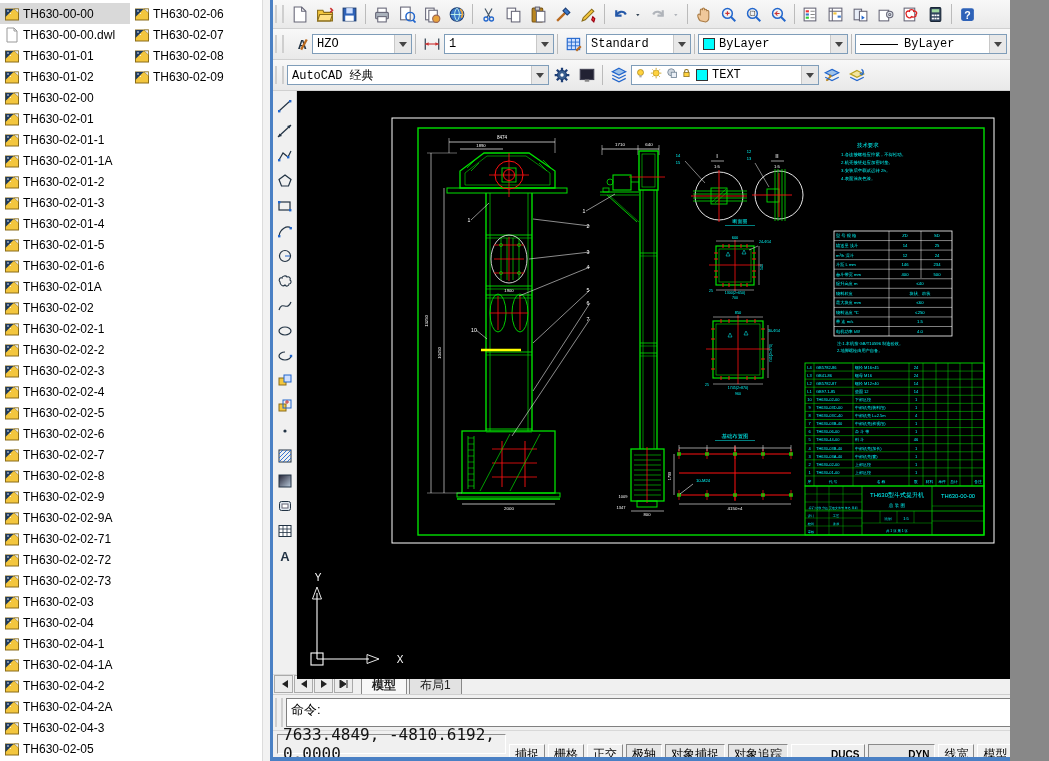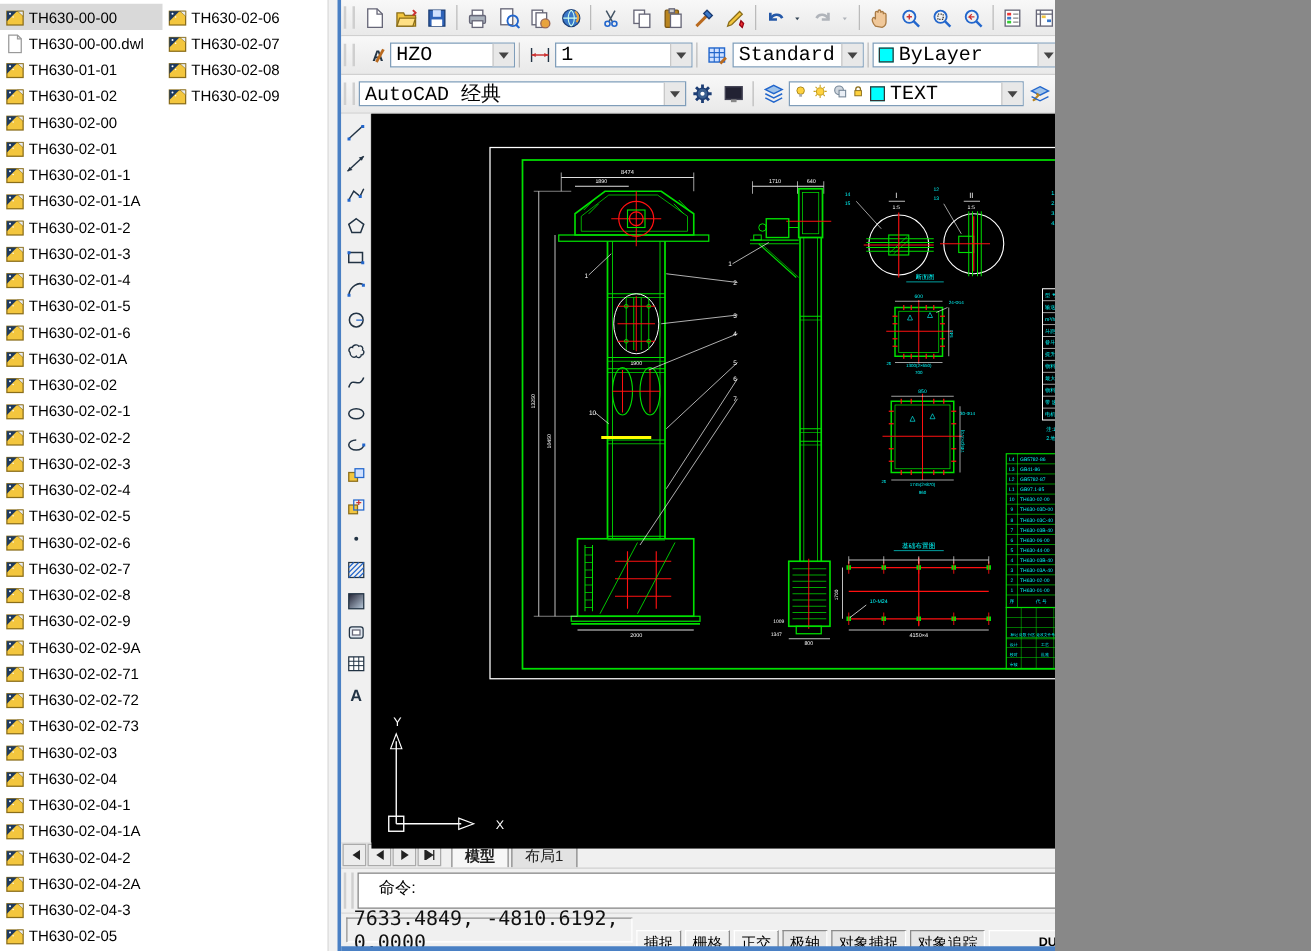--- a/index.html
+++ b/index.html
@@ -1,16 +1,16 @@
 <!DOCTYPE html>
 <html><head>
 <meta charset="utf-8">
 <style>
   html,body{margin:0;padding:0;background:#888;}
-  #app{position:relative;width:844px;height:761px;overflow:hidden;background:#fff;
+  #app{position:relative;width:1010px;height:761px;overflow:hidden;background:#fff;
        font-family:"Liberation Sans","DejaVu Sans",sans-serif;-webkit-font-smoothing:antialiased;}
   
   #file-panel{position:absolute;left:0;top:0;width:262px;height:761px;background:#fff;
       display:flex;flex-direction:column;flex-wrap:wrap;align-content:flex-start;padding-top:3px;box-sizing:border-box;}
   .fitem{width:130px;height:21px;display:flex;align-items:center;gap:3px;padding-left:4px;box-sizing:border-box;cursor:default;}
   .fitem .lbl{font-size:12px;color:#000;white-space:nowrap;}
   .fitem.sel{background:#d9d9d9;}
   .ficon{width:16px;height:16px;flex:0 0 16px;}
   #panel-gap{position:absolute;left:262px;top:0;width:8px;height:761px;background:#f2f2f2;border-left:1px solid #dcdcdc;box-sizing:border-box;}
   
@@ -18,40 +18,40 @@
         border-left:3px solid #4a80c4;box-sizing:border-box;display:flex;flex-direction:column;}
   .tbrow{display:flex;align-items:center;background:linear-gradient(#f8f8f8,#e9e9e9);border-bottom:1px solid #d0d0d0;flex:0 0 auto;overflow:hidden;}
   #row1{height:28px;}
   #row2{height:30px;}
   #row3{height:30px;}
   .grip{width:5px;height:18px;margin:0 3px 0 2px;border-left:2px solid #cfcfcf;border-right:2px solid #cfcfcf;flex:0 0 auto;}
   .tbtn{width:23px;height:23px;display:flex;align-items:center;justify-content:center;border:1px solid transparent;border-radius:2px;flex:0 0 auto;}
   .tbtn.narrow{width:11px;}
   .sep{width:1px;height:20px;background:#bbb;margin:0 3px;flex:0 0 auto;}
   .combo{height:20px;background:#fff;border:1px solid #7f9db9;display:flex;align-items:center;font-size:12px;color:#000;padding-left:4px;box-sizing:border-box;flex:0 0 auto;position:relative;}
-  .combo .cv{flex:1;white-space:nowrap;overflow:hidden;font-family:"Liberation Mono","DejaVu Sans Mono",monospace;font-size:16px;}
+  .combo .cv{flex:1;white-space:nowrap;overflow:hidden;font-family:"Liberation Mono","DejaVu Sans Mono",monospace;font-size:12px;}
   .combo .dd{width:16px;height:18px;background:#e8e8e8;border-left:1px solid #c8c8c8;display:flex;align-items:center;justify-content:center;flex:0 0 16px;}
   .dd:after{content:"";border:4px solid transparent;border-top:5px solid #444;margin-top:4px;}
   .swatch{width:10px;height:10px;border:1px solid #333;margin-right:4px;flex:0 0 10px;}
   .ltline{display:inline-block;width:38px;height:0;border-top:1px solid #000;margin-right:6px;}
   
   #mid{flex:1 1 auto;display:flex;min-height:0;}
   #vtoolbar{width:24px;background:#f0f0f0;border-right:1px solid #d5d5d5;display:flex;flex-direction:column;align-items:center;padding-top:2px;box-sizing:border-box;flex:0 0 24px;}
   .vbtn{width:22px;height:23px;display:flex;align-items:center;justify-content:center;border:1px solid transparent;}
   #canvas-wrap{flex:1;background:#000;position:relative;min-width:0;}
   #canvas-wrap svg{display:block;}
   
   #tabbar{height:19px;background:#f0f0f0;display:flex;align-items:flex-end;border-top:1px solid #d8d8d8;flex:0 0 19px;}
   .navbtn{width:17px;height:16px;margin:1px 0 1px 1px;background:#ececec;border:1px solid #aaa;display:flex;align-items:center;justify-content:center;}
   .tab{height:17px;padding:0 10px;display:flex;align-items:center;font-size:12px;border:1px solid #888;border-bottom:none;margin-left:2px;background:#e2e2e2;color:#222;}
   .tab.active{background:#f7f7f7;font-weight:bold;}
   
   #cmd{height:36px;background:#f0f0f0;display:flex;align-items:stretch;padding:3px 2px;box-sizing:border-box;flex:0 0 36px;border-top:1px solid #cfcfcf;}
   #cmd .grip2{width:4px;border-left:2px solid #cfcfcf;border-right:2px solid #cfcfcf;margin-right:3px;}
-  #cmd-box{flex:1;background:#fff;border:1px solid #808080;font-size:13px;color:#000;padding:2px 16px;box-sizing:border-box;}
+  #cmd-box{flex:1;background:#fff;border:1px solid #808080;font-size:13px;color:#000;padding:2px 4px;box-sizing:border-box;}
   
   #status{height:26px;background:#f0f0f0;display:flex;align-items:center;padding-left:4px;gap:3px;flex:0 0 26px;border-top:1px solid #d8d8d8;}
   #coords{width:222px;height:18px;border:1px solid;border-color:#909090 #fff #fff #909090;font-family:"DejaVu Sans Mono","Liberation Mono",monospace;font-size:16px;display:flex;align-items:center;padding-left:5px;color:#111;background:#f0f0f0;}
   .toggle{height:18px;padding:0 5px;display:flex;align-items:center;font-size:12px;border:1px solid;border-color:#fff #8a8a8a #8a8a8a #fff;background:#f0f0f0;color:#000;margin-top:20px;}
   .toggle.pressed{border-color:#8a8a8a #fff #fff #8a8a8a;background:#e6e6e6;}
   .toggle.mono{font-family:Liberation Sans, sans-serif;font-size:10px;font-weight:bold;padding-left:39px;}
   #winbottom{height:4px;background:#4a80c4;flex:0 0 4px;}
   svg text{font-family:"Liberation Sans","DejaVu Sans",sans-serif;}
 </style>
 </head>

